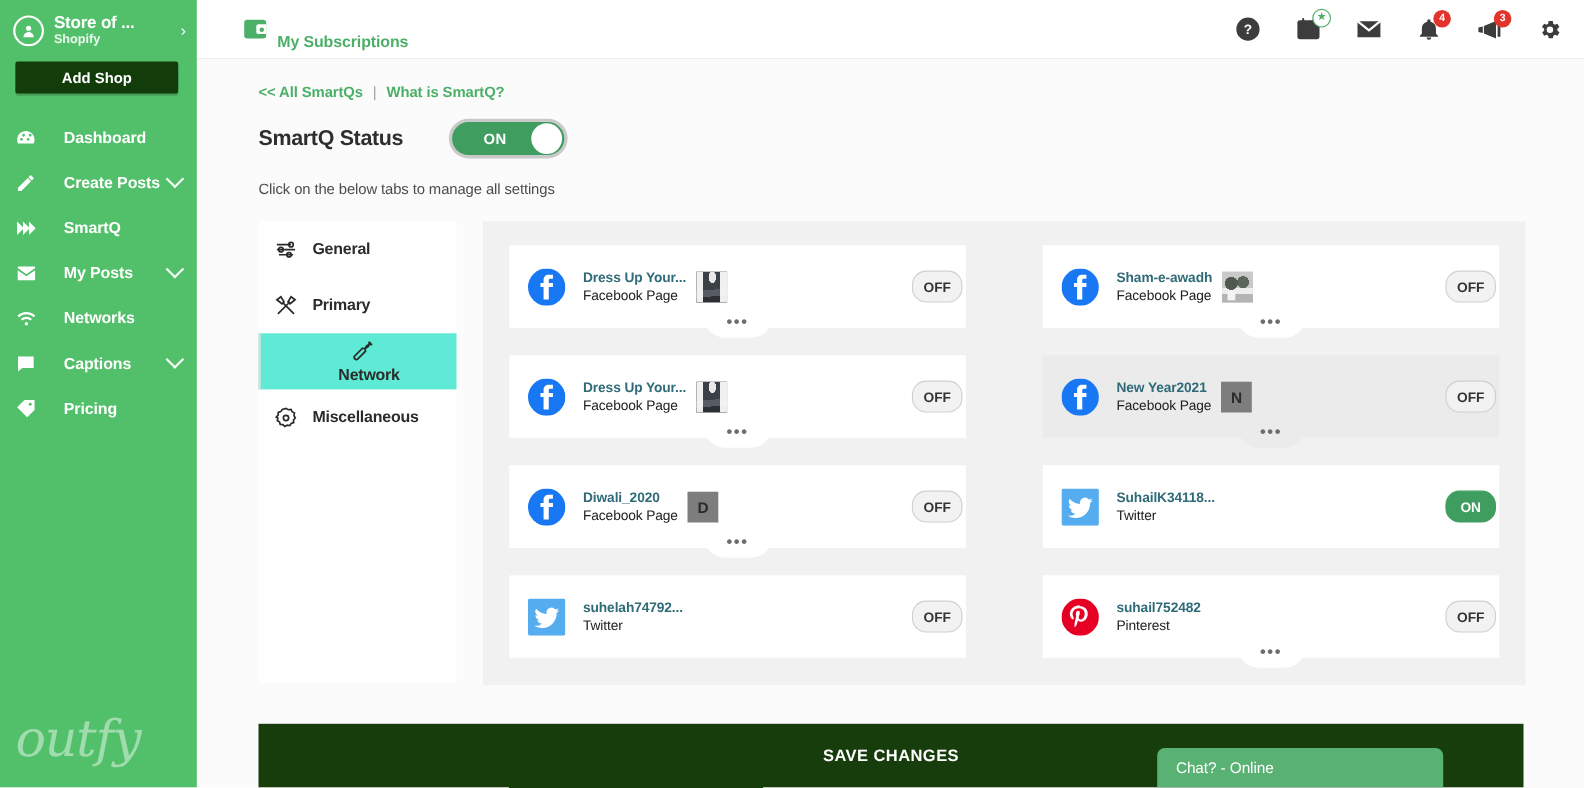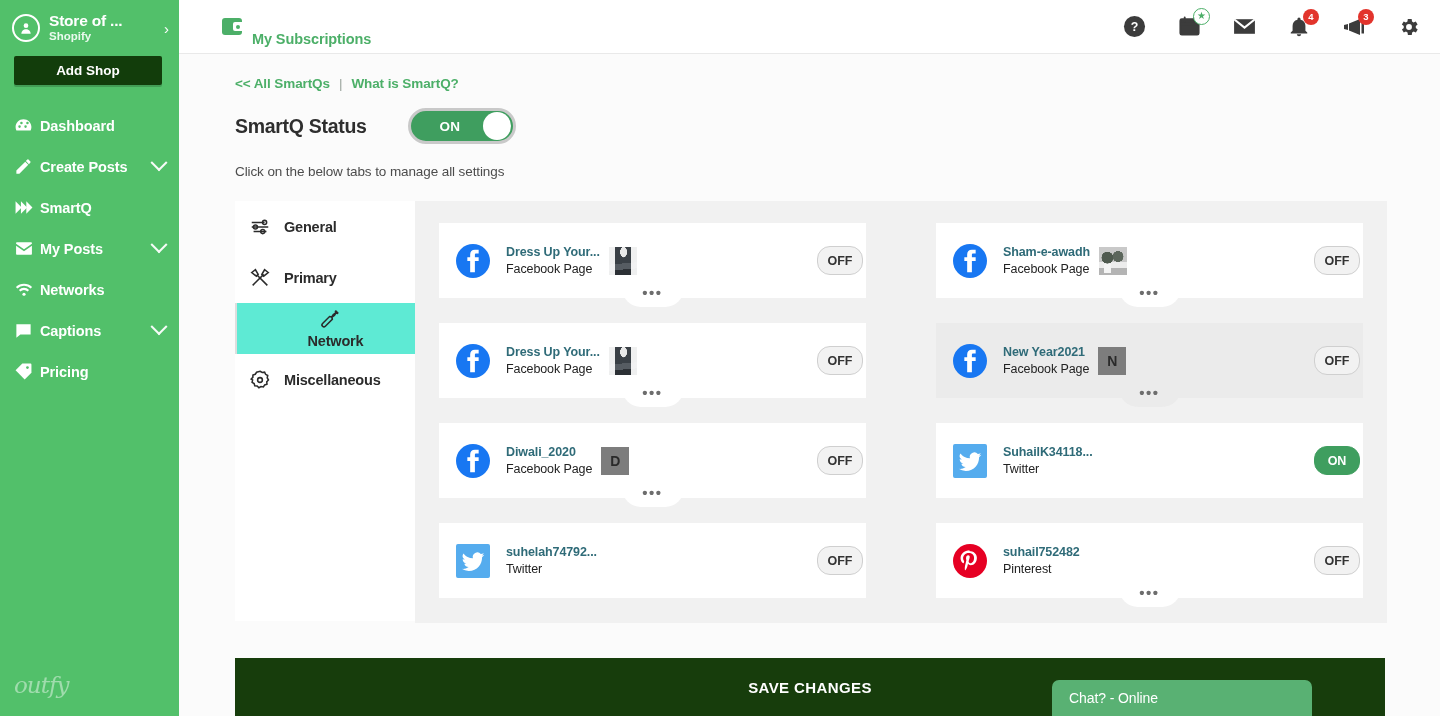--- a/index.html
+++ b/index.html
@@ -40,32 +40,32 @@
 
   .nav { margin-top: 20px; }
   .nav-item {
     display: flex; align-items: center; height: 41px;
     padding: 0 14px 0 14px; cursor: pointer; position: relative;
   }
   .nav-ico { width: 26px; flex: 0 0 26px; display: flex; align-items: center; }
   .nav-ico svg { fill: #fff; }
   .nav-label {
     font-size: 14.5px; font-weight: bold; color: #fff;
-    margin-left: 0; flex: 1; white-space: nowrap; letter-spacing: -0.1px;
+    margin-left: 18px; flex: 1; white-space: nowrap; letter-spacing: -0.1px;
   }
   .nav-caret {
     width: 12px; height: 12px; flex: 0 0 12px;
     border-right: 2px solid #fff; border-bottom: 2px solid #fff;
     transform: rotate(45deg) translate(-3px,-3px); opacity: .95;
   }
 
   .outfy-logo {
     position: absolute; left: 14px; bottom: 18px;
     font-family: "DejaVu Serif", serif; font-style: italic;
-    font-size: 23px; color: rgba(255,255,255,0.45);
+    font-size: 46px; color: rgba(255,255,255,0.45);
     letter-spacing: -1px; user-select: none;
   }
 
   
   .topbar {
     position: absolute; left: 179px; top: 0; width: 1261px; height: 54px;
     background: #fff; border-bottom: 1px solid #e9e9e9;
     display: flex; align-items: center;
   }
   .subs-link {
@@ -135,21 +135,21 @@
   .toggle-big .tb-knob {
     position: absolute; right: 2px; top: 1px; width: 28px; height: 28px;
     border-radius: 50%; background: #fff;
   }
   .hint {
     padding: 20px 0 0 56px; font-size: 13.5px; color: #4c4c4c;
     letter-spacing: -0.1px;
   }
 
   
-  .panel-wrap { display: flex; margin: 22px 0 0 56px; width: 1152px; }
+  .panel-wrap { display: flex; margin: 22px 0 0 56px; width: 1152px; gap: 24px; }
   .tabs {
     width: 180px; flex: 0 0 180px; background: #fff; align-self: flex-start;
     min-height: 420px;
   }
   .tab {
     display: flex; align-items: center; height: 51px; padding-left: 14px;
     cursor: pointer;
   }
   .tab.active { background: #5eead4; border-left: 2px solid #dedede; flex-direction: column; }
   .tab-ico { width: 30px; flex: 0 0 30px; display: flex; align-items: center; }

